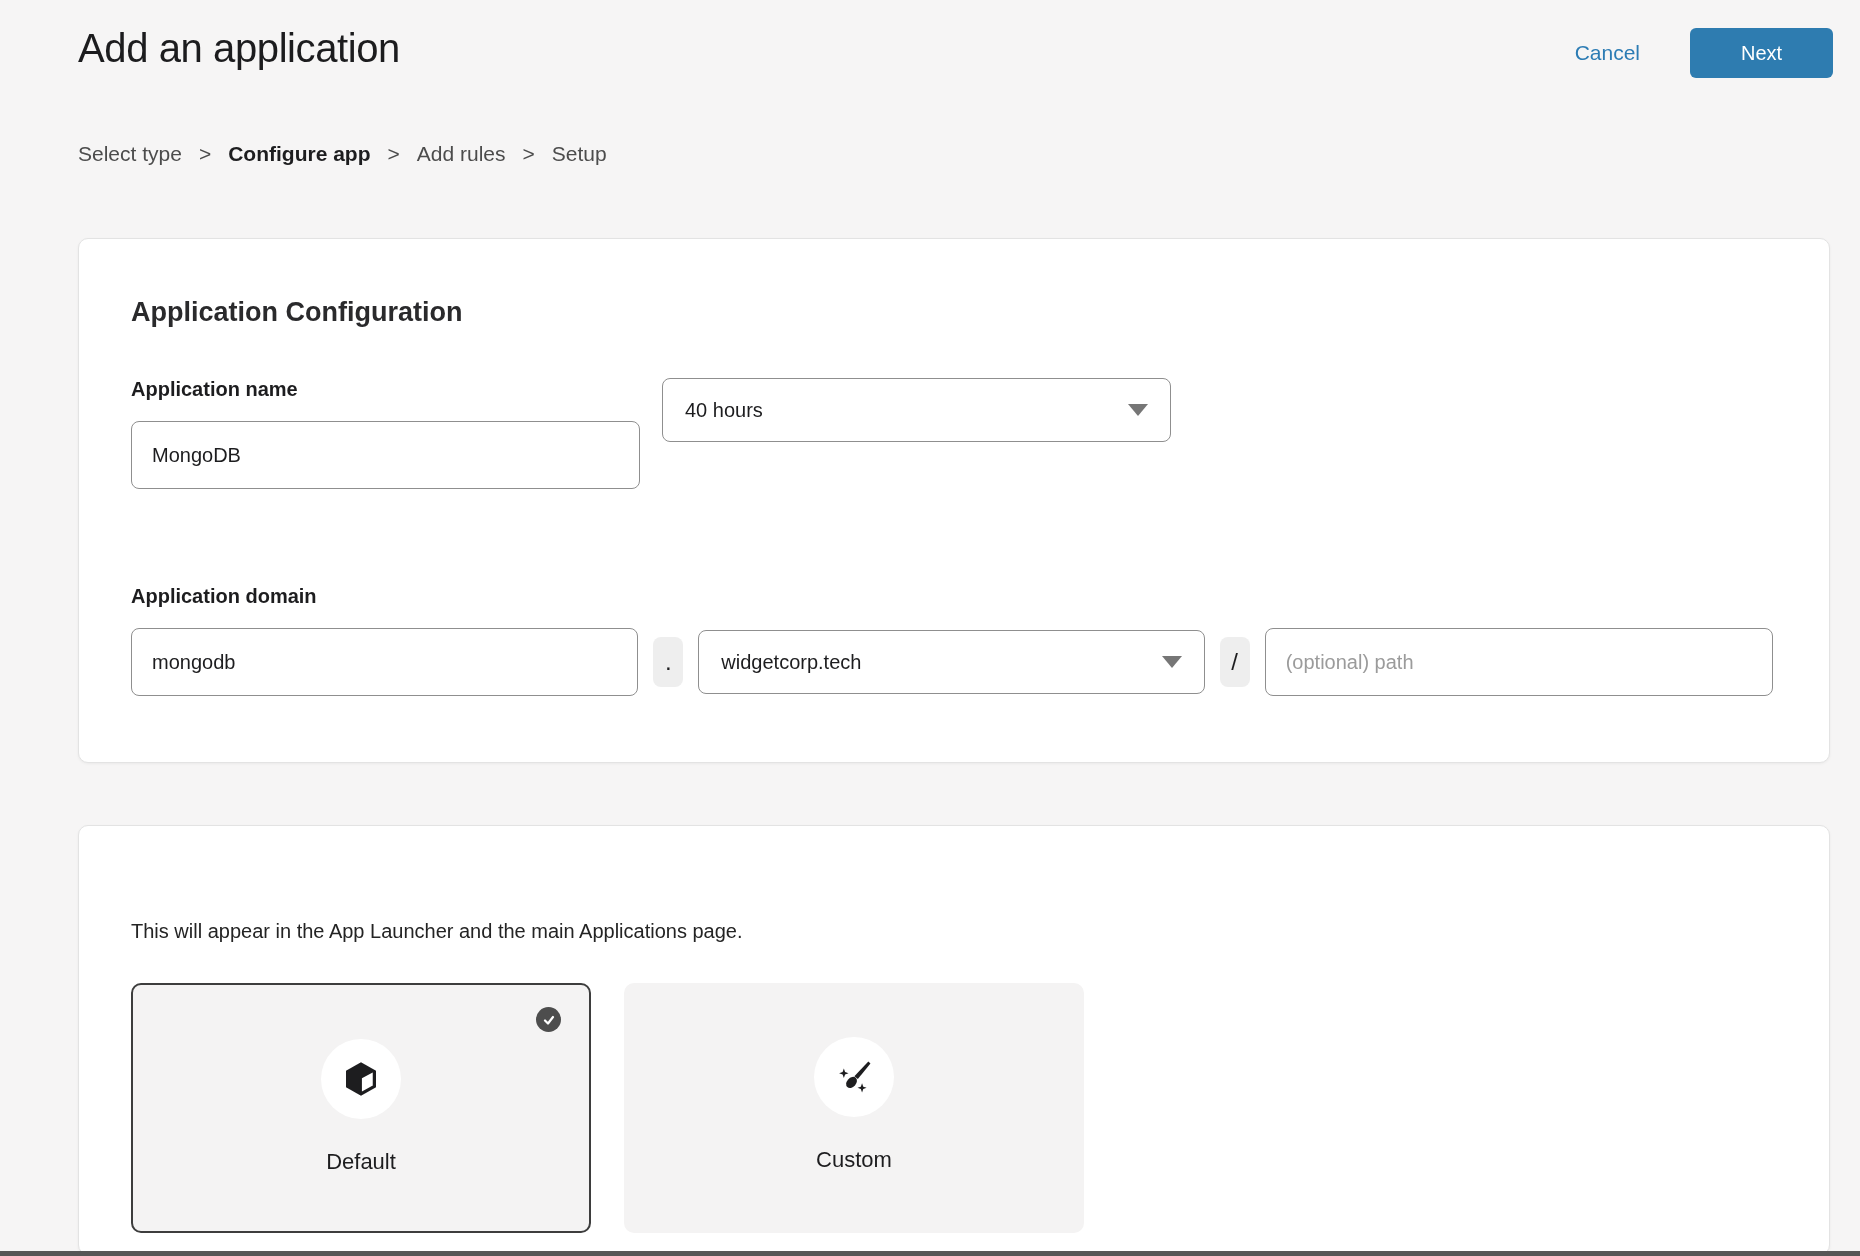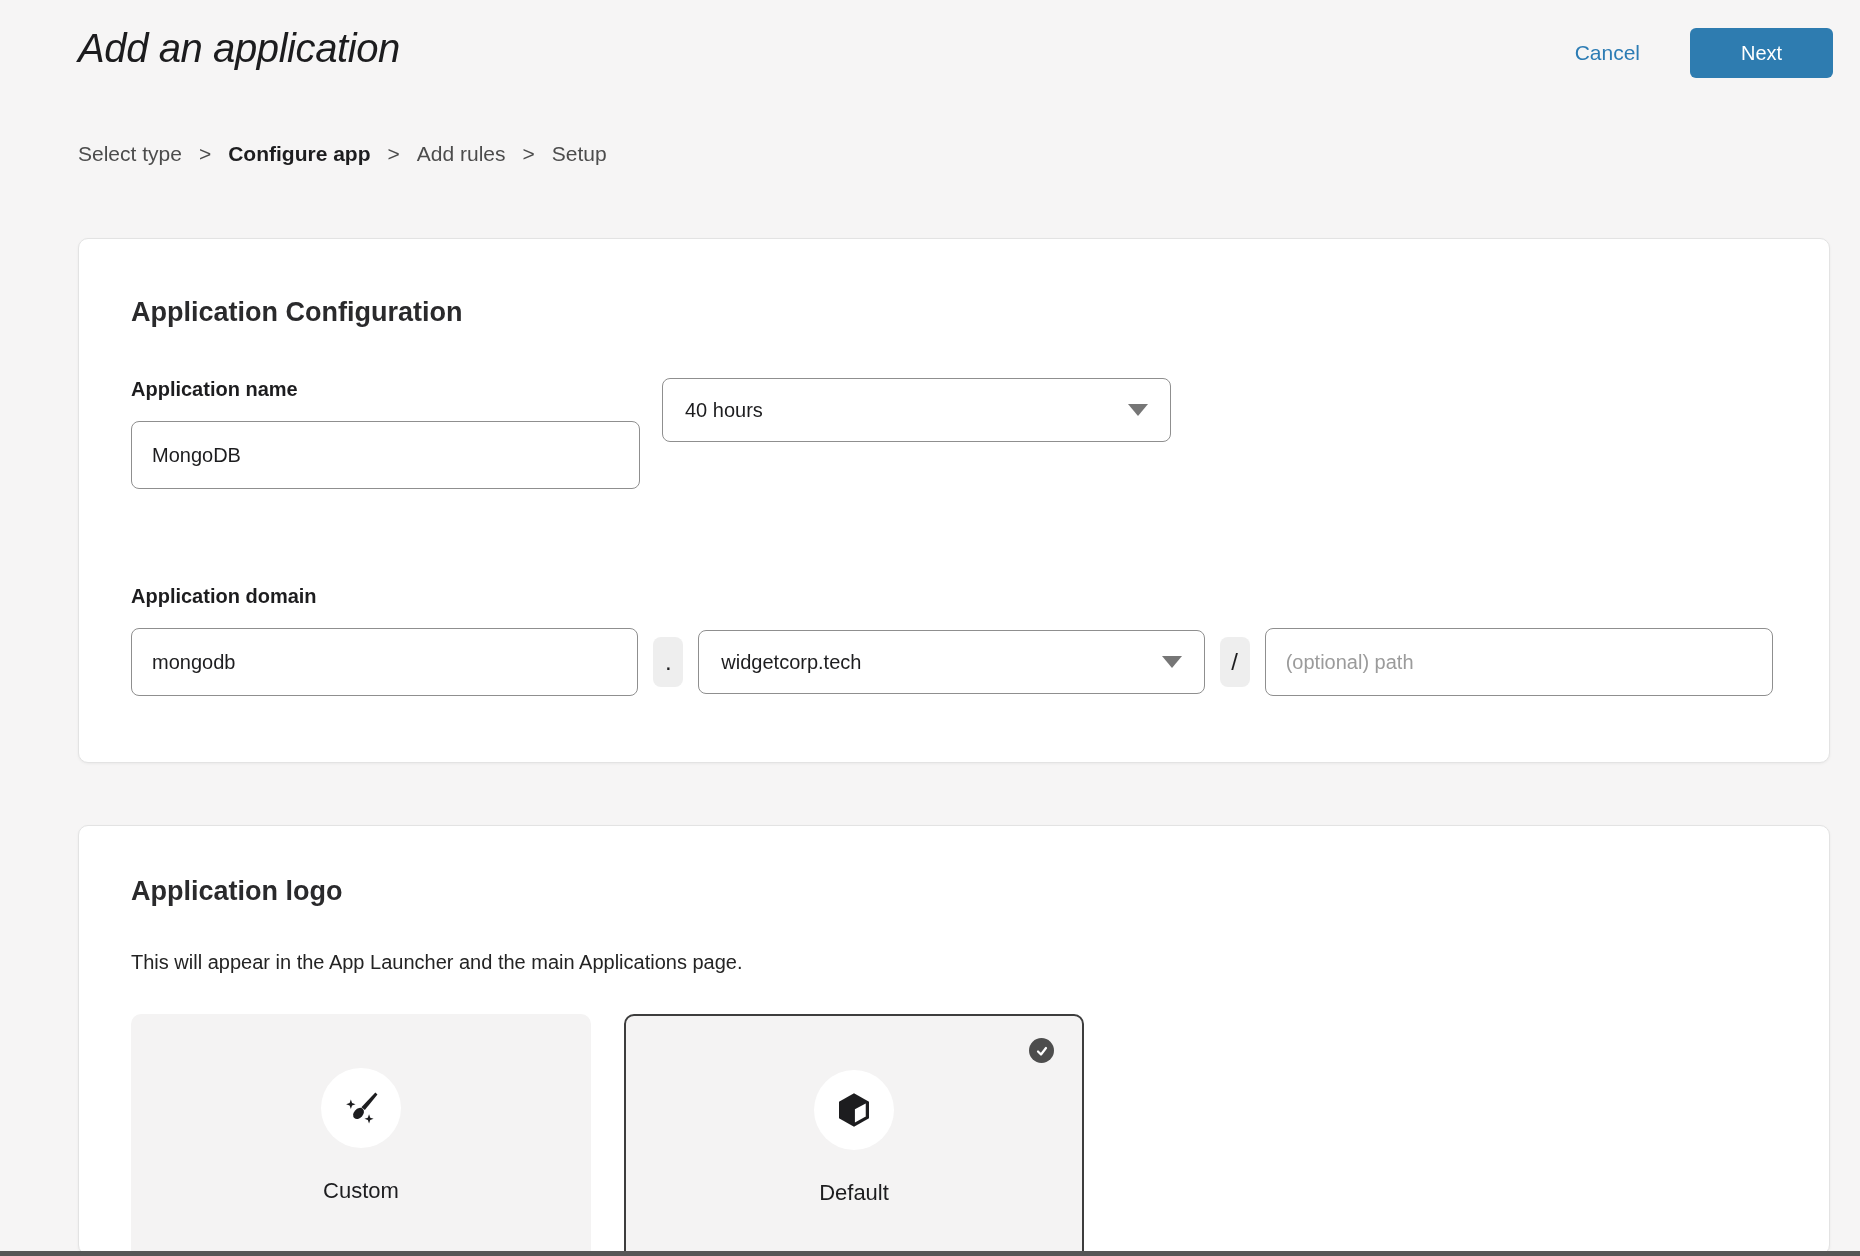--- a/index.html
+++ b/index.html
@@ -13,21 +13,21 @@
     overflow: hidden;
   }
 
   
   .header {
     display: flex; justify-content: space-between; align-items: flex-start;
     padding: 20px 27px 0 78px;
   }
   .page-title {
     font-size: 40px; font-weight: 400; letter-spacing: -0.4px;
-    margin: 0; padding-top: 6px; color: #1c1c1e; font-style: italic;
+    margin: 0; padding-top: 6px; color: #1c1c1e;
   }
   .header-actions { display: flex; align-items: center; gap: 50px; padding-top: 8px; }
   .cancel-link {
     color: #2c7cb4; font-size: 21px; cursor: pointer; background: none; border: none;
     font-family: inherit; padding: 0;
   }
   .next-btn {
     background: #2e7cb0; color: #ffffff; font-size: 20px;
     width: 143px; height: 50px; border: none; border-radius: 6px;
     font-family: inherit; cursor: pointer;
@@ -167,49 +167,48 @@
         <span>widgetcorp.tech</span>
         <span class="chevron-down"></span>
       </div>
       <span class="sep-pill">/</span>
       <input class="text-input path-input" type="text" placeholder="(optional) path" style="">
     </div>
   </div>
 </div>
 
 <div class="card card-logo">
-  <h2 class="card-heading">Application logo</h2>
   <div class="logo-desc">This will appear in the App Launcher and the main Applications page.</div>
 
   <div class="logo-options">
-
-    <div class="logo-tile">
-      <span class="logo-circle">
-        <svg width="42" height="42" viewBox="0 0 24 24">
-          <g fill="#1d1d1f">
-            <path d="M20.2 3.1 L21.4 4.3 L14.2 13.2 L12.2 11.6 Z"></path>
-            <ellipse cx="10.6" cy="15.1" rx="2.6" ry="3.6" transform="rotate(42 10.6 15.1)"></ellipse>
-            <path d="M6.2 7.2 L6.9 9.2 L8.9 9.9 L6.9 10.6 L6.2 12.6 L5.5 10.6 L3.5 9.9 L5.5 9.2 Z"></path>
-            <path d="M16.6 15.6 L17.3 17.5 L19.2 18.2 L17.3 18.9 L16.6 20.8 L15.9 18.9 L14 18.2 L15.9 17.5 Z"></path>
-          </g>
-        </svg>
-      </span>
-      <span class="logo-tile-label">Custom</span>
-    </div>
 
     <div class="logo-tile selected">
       <span class="check-badge">
         <svg width="14" height="14" viewBox="0 0 14 14">
           <polyline points="3,7.5 6,10.5 11,4" fill="none" stroke="#ffffff" stroke-width="2.2" stroke-linecap="round" stroke-linejoin="round"></polyline>
         </svg>
       </span>
       <span class="logo-circle">
         <svg width="40" height="40" viewBox="0 0 24 24">
           <polygon points="12,2 21,7 21,17 12,22 3,17 3,7" fill="#1d1d1f"></polygon>
           <polygon points="12,11.2 19.6,7.2 19.6,16.2 12,20.4" fill="#ffffff" stroke="#1d1d1f" stroke-width="1.1" stroke-linejoin="round"></polygon>
         </svg>
       </span>
       <span class="logo-tile-label">Default</span>
     </div>
+
+    <div class="logo-tile">
+      <span class="logo-circle">
+        <svg width="42" height="42" viewBox="0 0 24 24">
+          <g fill="#1d1d1f">
+            <path d="M20.2 3.1 L21.4 4.3 L14.2 13.2 L12.2 11.6 Z"></path>
+            <ellipse cx="10.6" cy="15.1" rx="2.6" ry="3.6" transform="rotate(42 10.6 15.1)"></ellipse>
+            <path d="M6.2 7.2 L6.9 9.2 L8.9 9.9 L6.9 10.6 L6.2 12.6 L5.5 10.6 L3.5 9.9 L5.5 9.2 Z"></path>
+            <path d="M16.6 15.6 L17.3 17.5 L19.2 18.2 L17.3 18.9 L16.6 20.8 L15.9 18.9 L14 18.2 L15.9 17.5 Z"></path>
+          </g>
+        </svg>
+      </span>
+      <span class="logo-tile-label">Custom</span>
+    </div>
   </div>
 </div>
 
 <div class="bottom-bar"></div>
 
 </body></html>

